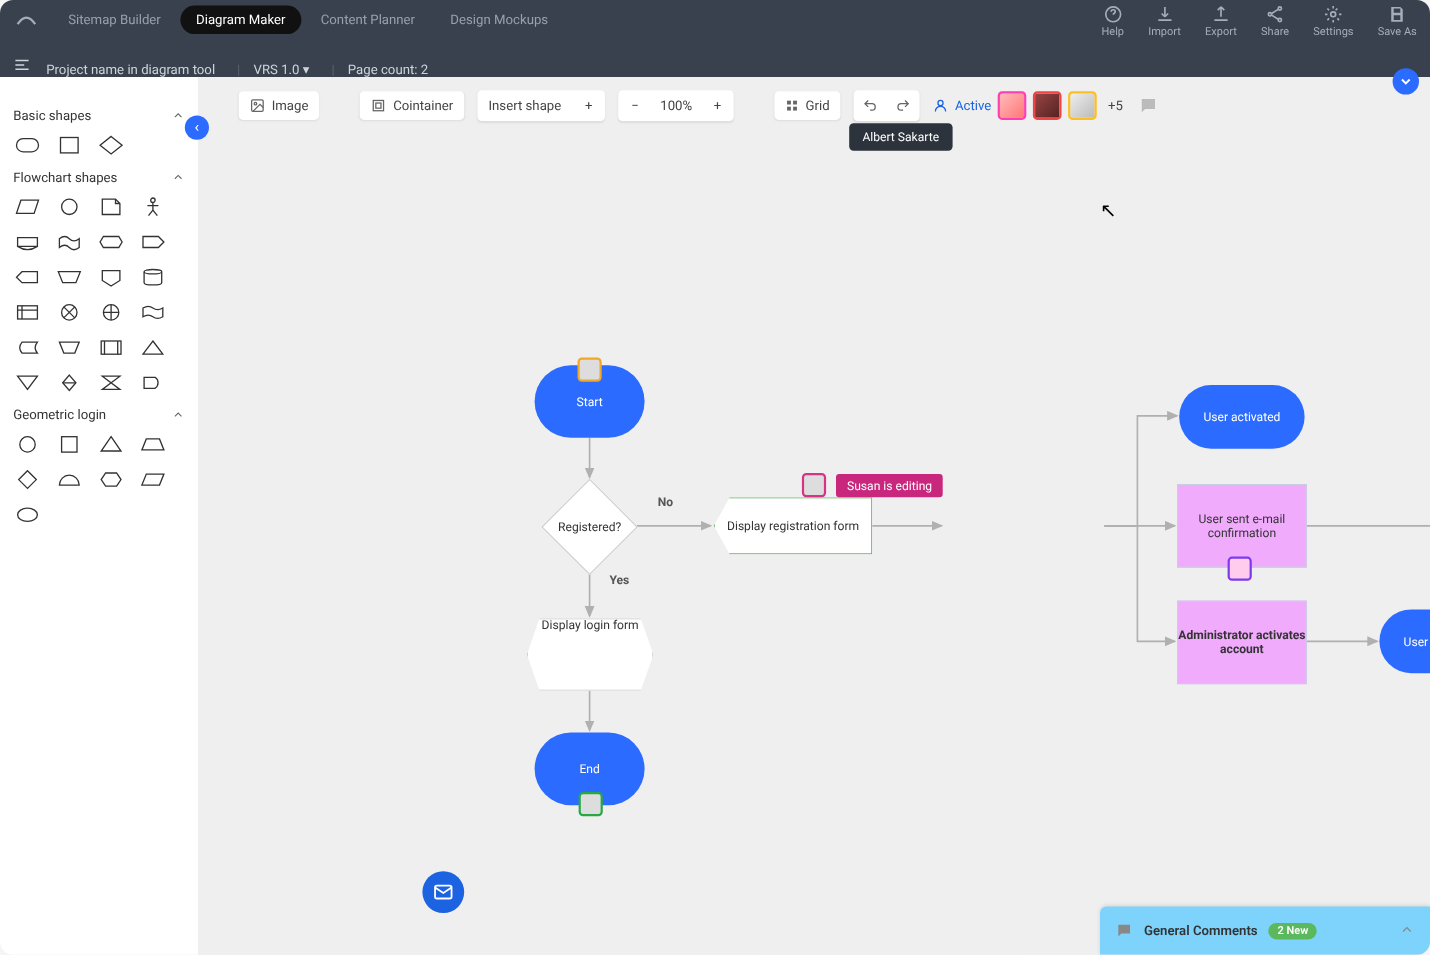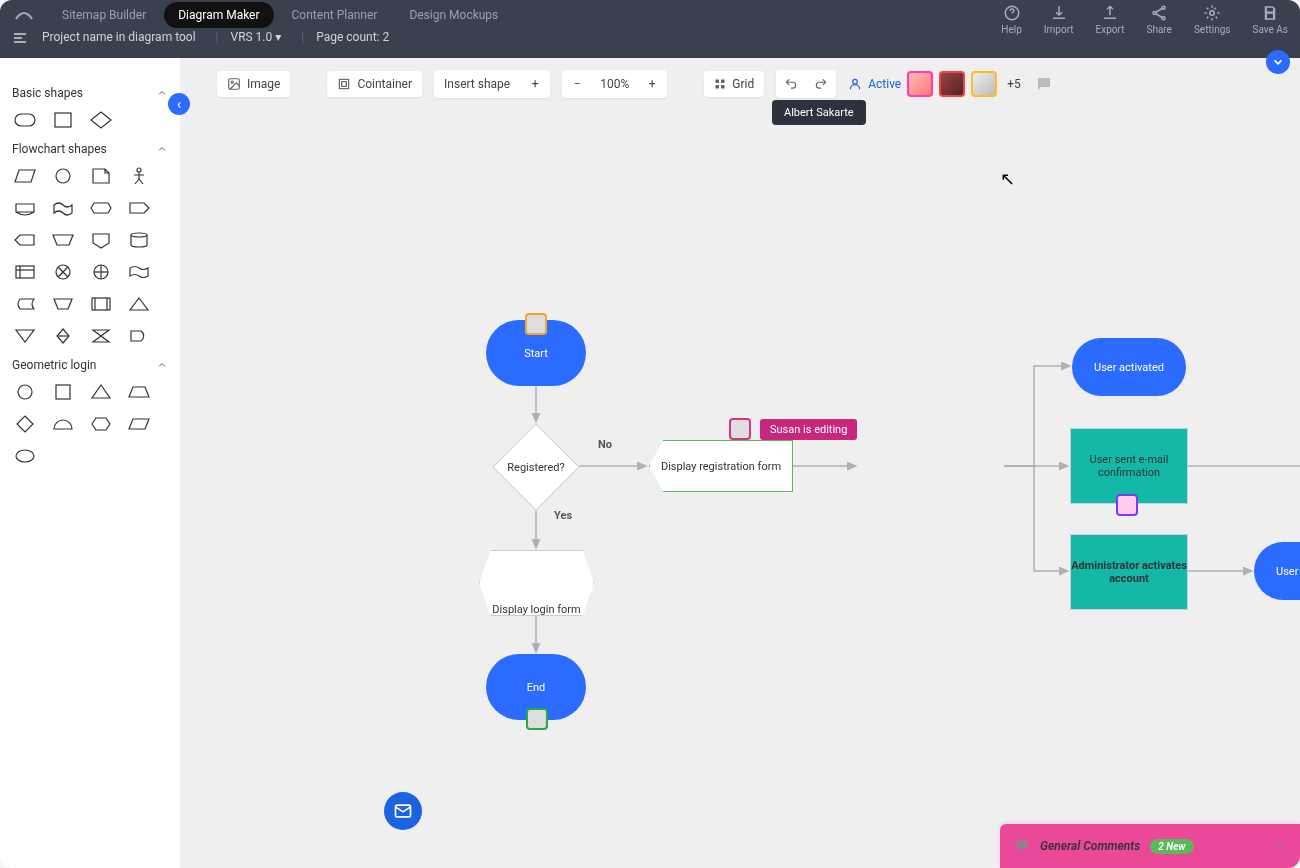--- a/index.html
+++ b/index.html
@@ -1,27 +1,27 @@
 <!DOCTYPE html>
 <html><head>
 <meta charset="utf-8">
 <style>
 *{box-sizing:border-box;margin:0;padding:0;font-family:-apple-system,BlinkMacSystemFont,"Segoe UI",Roboto,sans-serif;}
 body{width:1300px;height:868px;overflow:hidden;background:#f5f5f5;}
 .app{width:100%;height:100%;display:flex;flex-direction:column;border-radius:12px;overflow:hidden;}
-.header{background:#38414d;color:#a5adba;height:58px;display:flex;flex-direction:column;position:relative;}
+.header{background:#38414d;color:#a5adba;height:70px;display:flex;flex-direction:column;position:relative;}
 .header-top{height:36px;display:flex;align-items:center;padding:0 12px;}
 .logo{width:24px;height:24px;display:flex;align-items:center;justify-content:center;margin-right:12px;}
 .tabs{display:flex;gap:4px;}
 .tab{padding:6px 14px;font-size:12px;color:#98a0ad;border-radius:14px;cursor:pointer;}
 .tab.active{background:#111;color:#fff;}
 .header-right{position:absolute;right:12px;top:4px;display:flex;gap:22px;}
 .hicon{display:flex;flex-direction:column;align-items:center;gap:2px;font-size:10px;color:#a5adba;cursor:pointer;}
 .hicon svg{width:18px;height:18px;}
-.header-bottom{height:34px;display:flex;align-items:flex-start;padding:0 12px;font-size:12px;color:#cfd4db;}
+.header-bottom{height:34px;display:flex;align-items:flex-end;padding:0 12px;font-size:12px;color:#cfd4db;}
 .menu-btn{margin-right:14px;}
 .hb-item{margin-right:20px;}
 .sep{margin:0 12px 0 0;color:#5a626e;}
 .main{flex:1;display:flex;position:relative;background:#efefef;}
 .sidebar{width:180px;background:#fff;padding:16px 12px;overflow-y:auto;}
 .sg-title{display:flex;justify-content:space-between;align-items:center;font-size:12px;color:#333;margin:12px 0 10px;cursor:pointer;}
 .sg-title svg{width:12px;height:12px;}
 .sg-grid{display:flex;flex-wrap:wrap;gap:12px;}
 .sg-grid .shp{width:26px;height:20px;display:flex;align-items:center;justify-content:center;cursor:pointer;}
 .shp svg{width:24px;height:20px;stroke:#333;stroke-width:1.2;fill:none;}
@@ -43,43 +43,43 @@
 .start,.end{width:100px;height:66px;background:#2b6bff;color:#fff;border-radius:33px;}
 .start{left:306px;top:262px;}
 .end{left:306px;top:596px;text-align:center;}
 .ua1{left:892px;top:280px;width:114px;height:58px;background:#2b6bff;color:#fff;border-radius:29px;}
 .ua2{left:1074px;top:484px;width:114px;height:58px;background:#2b6bff;color:#fff;border-radius:29px;}
 .decision{left:313px;top:366px;width:86px;height:86px;}
 .decision .dshape{position:absolute;width:62px;height:62px;background:#fff;border:1px solid #ccc;transform:rotate(45deg);left:12px;top:12px;}
 .decision .dlabel{position:relative;z-index:1;}
 .reg-form{left:469px;top:382px;width:144px;height:52px;}
 .account-act{left:678px;top:370px;width:146px;height:76px;background:#5cb85c;color:#fff;}
-.r1,.r2{left:890px;width:118px;height:76px;background:#14b8a6;border:1px solid #c6cfe0;}
+.r1,.r2{left:890px;width:118px;height:76px;background:#f0abfc;border:1px solid #c6cfe0;}
 .r1{top:370px;}
 .r2{top:476px;font-weight:bold;}
 .login-form{left:299px;top:492px;width:115px;height:66px;}
 .edge-label{position:absolute;font-size:11px;color:#555;font-weight:bold;}
 .lbl-no{left:418px;top:380px;}
 .lbl-yes{left:374px;top:451px;}
 .mini-av{position:absolute;width:22px;height:22px;border-radius:4px;border:2px solid;z-index:3;}
 .mini-av.a1{left:345px;top:255px;border-color:#f5a623;background:#ddd;}
 .mini-av.a2{left:549px;top:360px;border-color:#d63384;background:#ddd;}
 .mini-av.a3{left:936px;top:436px;border-color:#7c3aed;background:#fce;}
 .mini-av.a4{left:346px;top:650px;border-color:#28a745;background:#ddd;}
 .editing-badge{position:absolute;left:580px;top:361px;background:#c9267d;color:#fff;font-size:11px;padding:4px 10px;border-radius:3px;z-index:3;}
 
 .hexshape{position:relative;width:100%;height:100%;display:flex;align-items:center;justify-content:center;}
 .hexshape::before{content:"";position:absolute;inset:0;background:#fff;border:1px solid #5cb85c;clip-path:polygon(10% 0,100% 0,100% 100%,10% 100%,0 50%);}
 .hexshape span{position:relative;z-index:1;}
 
-.hexshape2{position:relative;width:100%;height:100%;display:flex;align-items:flex-end;justify-content:center;}
+.hexshape2{position:relative;width:100%;height:100%;display:flex;align-items:flex-start;justify-content:center;}
 .hexshape2::before{content:"";position:absolute;inset:0;background:#fff;border:1px solid #ccc;clip-path:polygon(10% 0,90% 0,100% 50%,90% 100%,10% 100%,0 50%);}
 .hexshape2 span{position:relative;z-index:1;}
 .fab{position:absolute;left:204px;bottom:38px;width:38px;height:38px;background:#1b63e0;border-radius:50%;display:flex;align-items:center;justify-content:center;color:#fff;cursor:pointer;}
-.comments-bar{position:absolute;right:0;bottom:0;width:300px;height:44px;background:#ec4899;border-top-left-radius:6px;display:flex;align-items:center;padding:0 14px;gap:10px;font-size:12px;color:#333;box-shadow:0 -1px 4px rgba(0,0,0,0.1);font-style:italic;}
+.comments-bar{position:absolute;right:0;bottom:0;width:300px;height:44px;background:#7dd3fc;border-top-left-radius:6px;display:flex;align-items:center;padding:0 14px;gap:10px;font-size:12px;color:#333;box-shadow:0 -1px 4px rgba(0,0,0,0.1);}
 .badge-new{background:#5cb85c;color:#fff;font-size:10px;padding:2px 8px;border-radius:10px;font-weight:600;}
 .comments-bar .chev{margin-left:auto;}
 svg.edges{position:absolute;inset:0;width:100%;height:100%;pointer-events:none;}
 svg.edges line,svg.edges path{stroke:#b0b0b0;stroke-width:1.5;fill:none;}
 svg.edges .ah{fill:#b0b0b0;}
 .cursor-ptr{position:absolute;left:820px;top:110px;z-index:4;font-size:18px;}
 </style>
 </head>
 <body>
 

